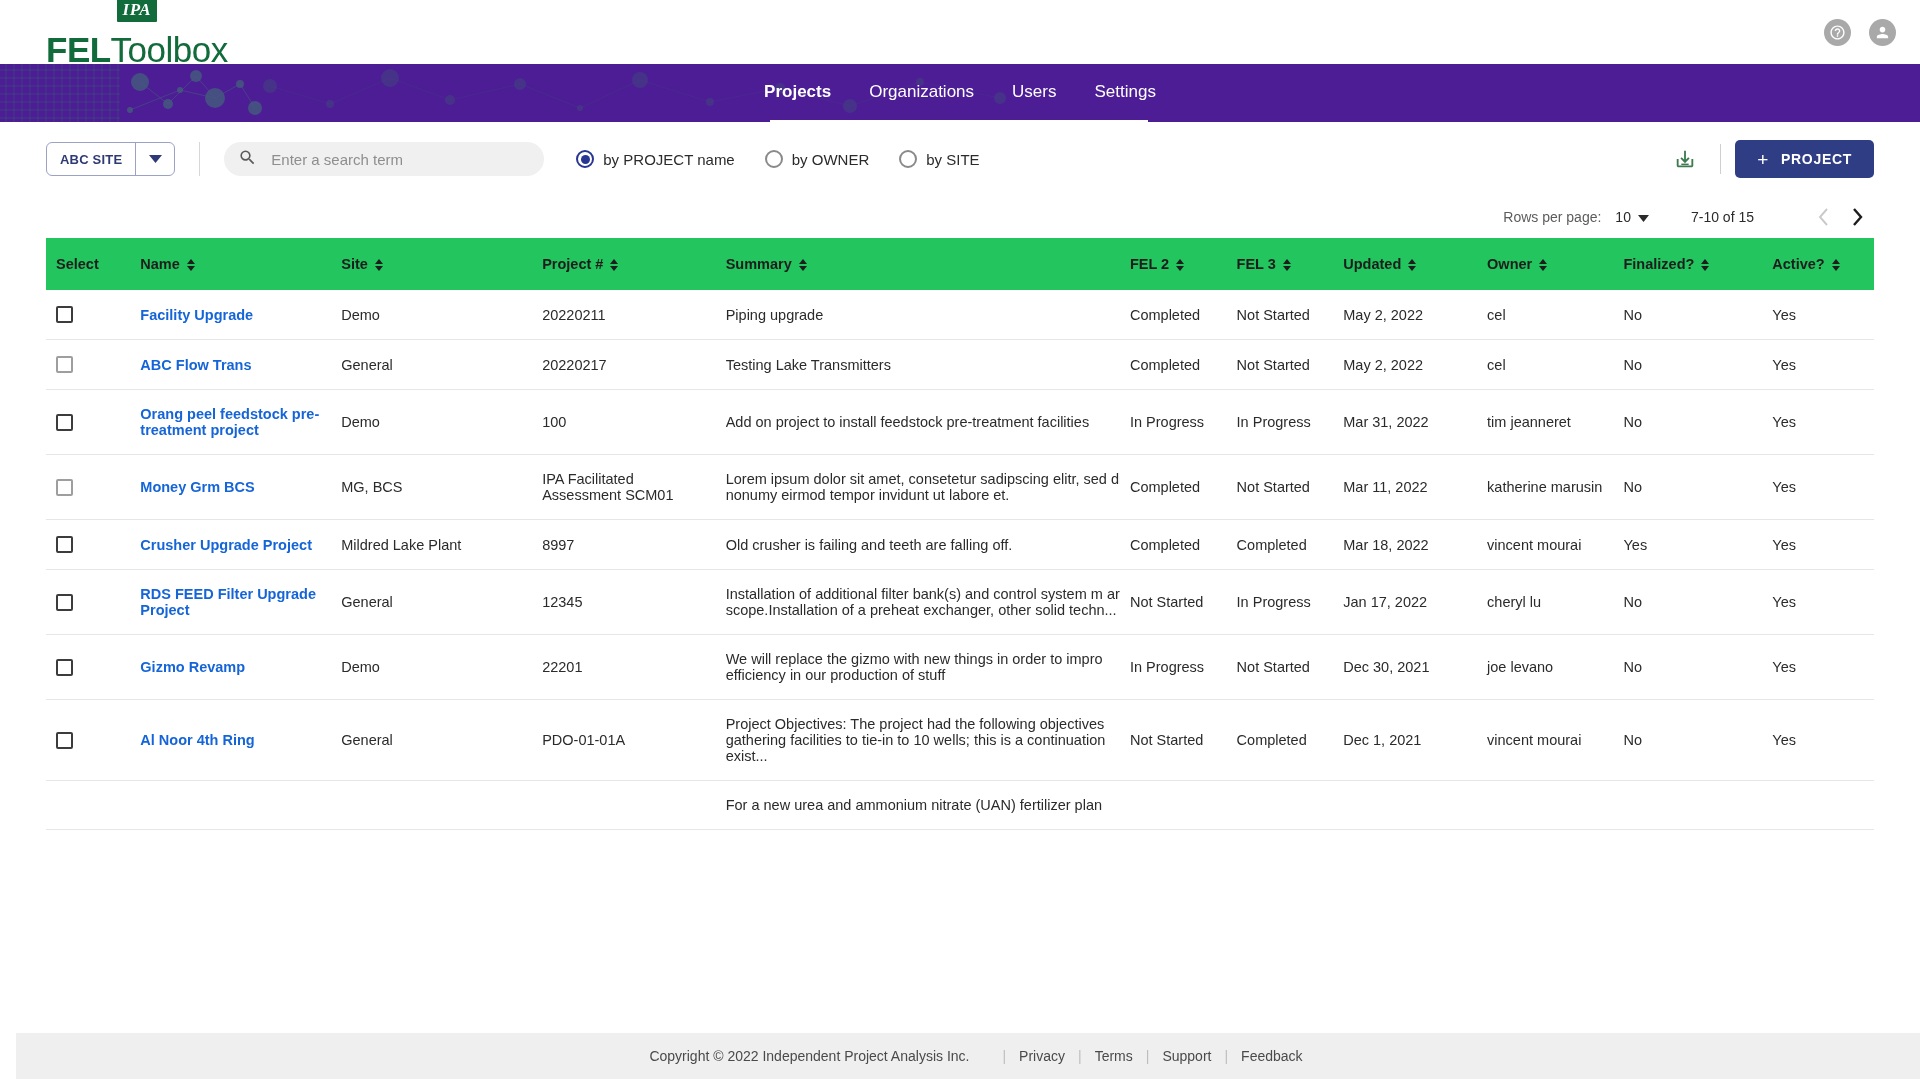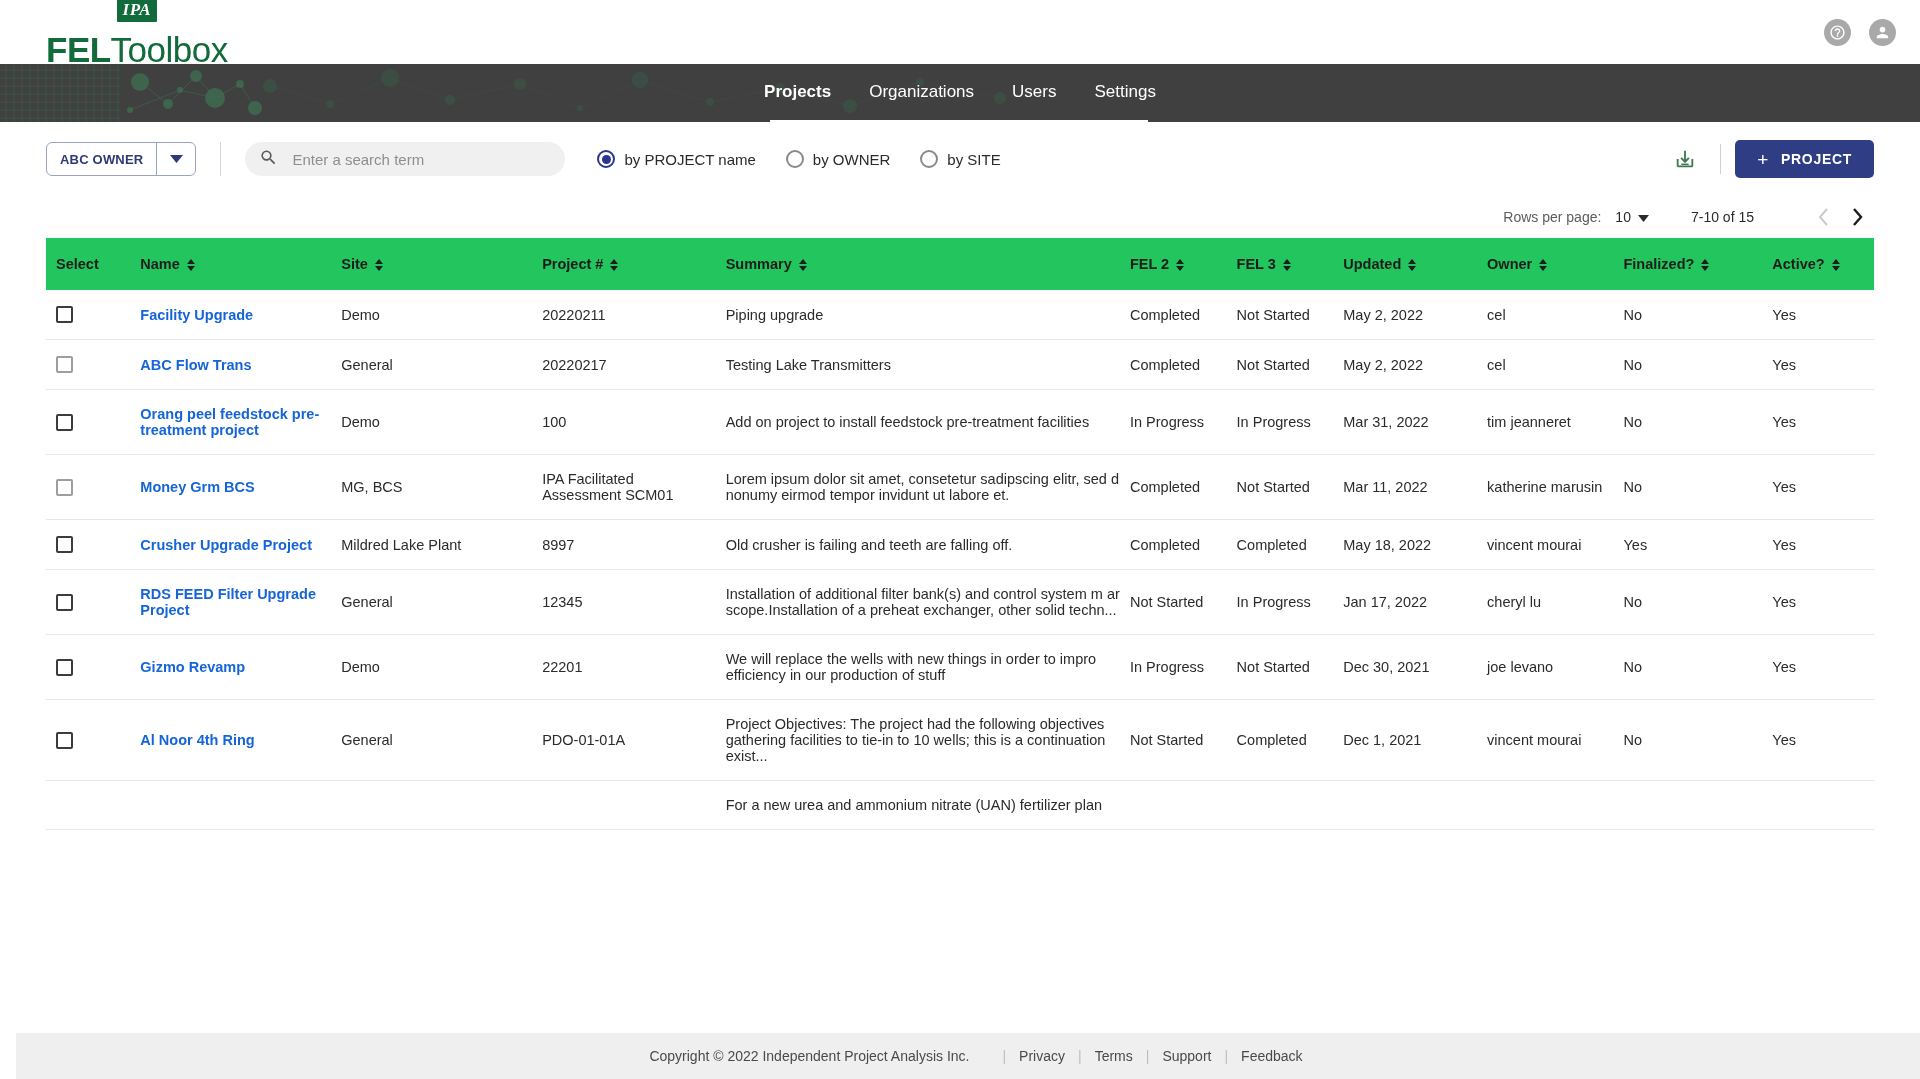--- a/index.html
+++ b/index.html
@@ -55,21 +55,21 @@
     background: #a9a9a9;
     display: flex; align-items: center; justify-content: center;
     color: #ffffff;
     cursor: pointer;
   }
   .circ-icon svg { display: block; }
 
   
   .navband {
     height: 58px;
-    background: #404040;
+    background: #4c1d95;
     position: relative;
     overflow: hidden;
   }
   .nav-pattern {
     position: absolute; left: 0; top: 0;
     width: 265px; height: 58px;
     opacity: .5;
   }
   .nav-pattern2 {
     position: absolute; left: 240px; top: 0;
@@ -385,21 +385,21 @@
   <div class="nav-items">
     <div class="nav-item active">Projects</div>
     <div class="nav-item">Organizations</div>
     <div class="nav-item">Users</div>
     <div class="nav-item">Settings</div>
   </div>
 </div>
 
 <div class="toolbar">
   <div class="org-select">
-    <div class="label">ABC OWNER</div>
+    <div class="label">ABC SITE</div>
     <div class="divider"></div>
     <div class="caret">
       <svg width="13" height="8" viewBox="0 0 13 8">
           <path d="M0 0h13L6.5 8z" fill="#2e3a76"></path>
         </svg>
     </div>
   </div>
 
   <div class="vsep"></div>
 
@@ -586,21 +586,21 @@
             <span class="chk dark"></span>
           </td>
           <td class="col-name c-name"><a>Crusher Upgrade Project</a></td>
           <td class="col-site">Mildred Lake Plant</td>
           <td class="col-pnum">8997</td>
           <td class="col-summary c-summary">
             <span class="sumtext">Old crusher is failing and teeth are falling off.</span>
           </td>
           <td class="col-fel2">Completed</td>
           <td class="col-fel3">Completed</td>
-          <td class="col-updated">May 18, 2022</td>
+          <td class="col-updated">Mar 18, 2022</td>
           <td class="col-owner">vincent mourai</td>
           <td class="col-final">Yes</td>
           <td class="col-active">Yes</td>
         </tr>
         <tr>
           <td class="col-select">
             <span class="chk dark"></span>
           </td>
           <td class="col-name c-name"><a>RDS FEED Filter Upgrade Project</a></td>
           <td class="col-site">General</td>
@@ -616,21 +616,21 @@
           <td class="col-active">Yes</td>
         </tr>
         <tr>
           <td class="col-select">
             <span class="chk dark"></span>
           </td>
           <td class="col-name c-name"><a>Gizmo Revamp</a></td>
           <td class="col-site">Demo</td>
           <td class="col-pnum">22201</td>
           <td class="col-summary c-summary">
-            <span class="sumtext">We will replace the wells with new things in order to impro efficiency in our production of stuff</span>
+            <span class="sumtext">We will replace the gizmo with new things in order to impro efficiency in our production of stuff</span>
           </td>
           <td class="col-fel2">In Progress</td>
           <td class="col-fel3">Not Started</td>
           <td class="col-updated">Dec 30, 2021</td>
           <td class="col-owner">joe levano</td>
           <td class="col-final">No</td>
           <td class="col-active">Yes</td>
         </tr>
         <tr>
           <td class="col-select">

